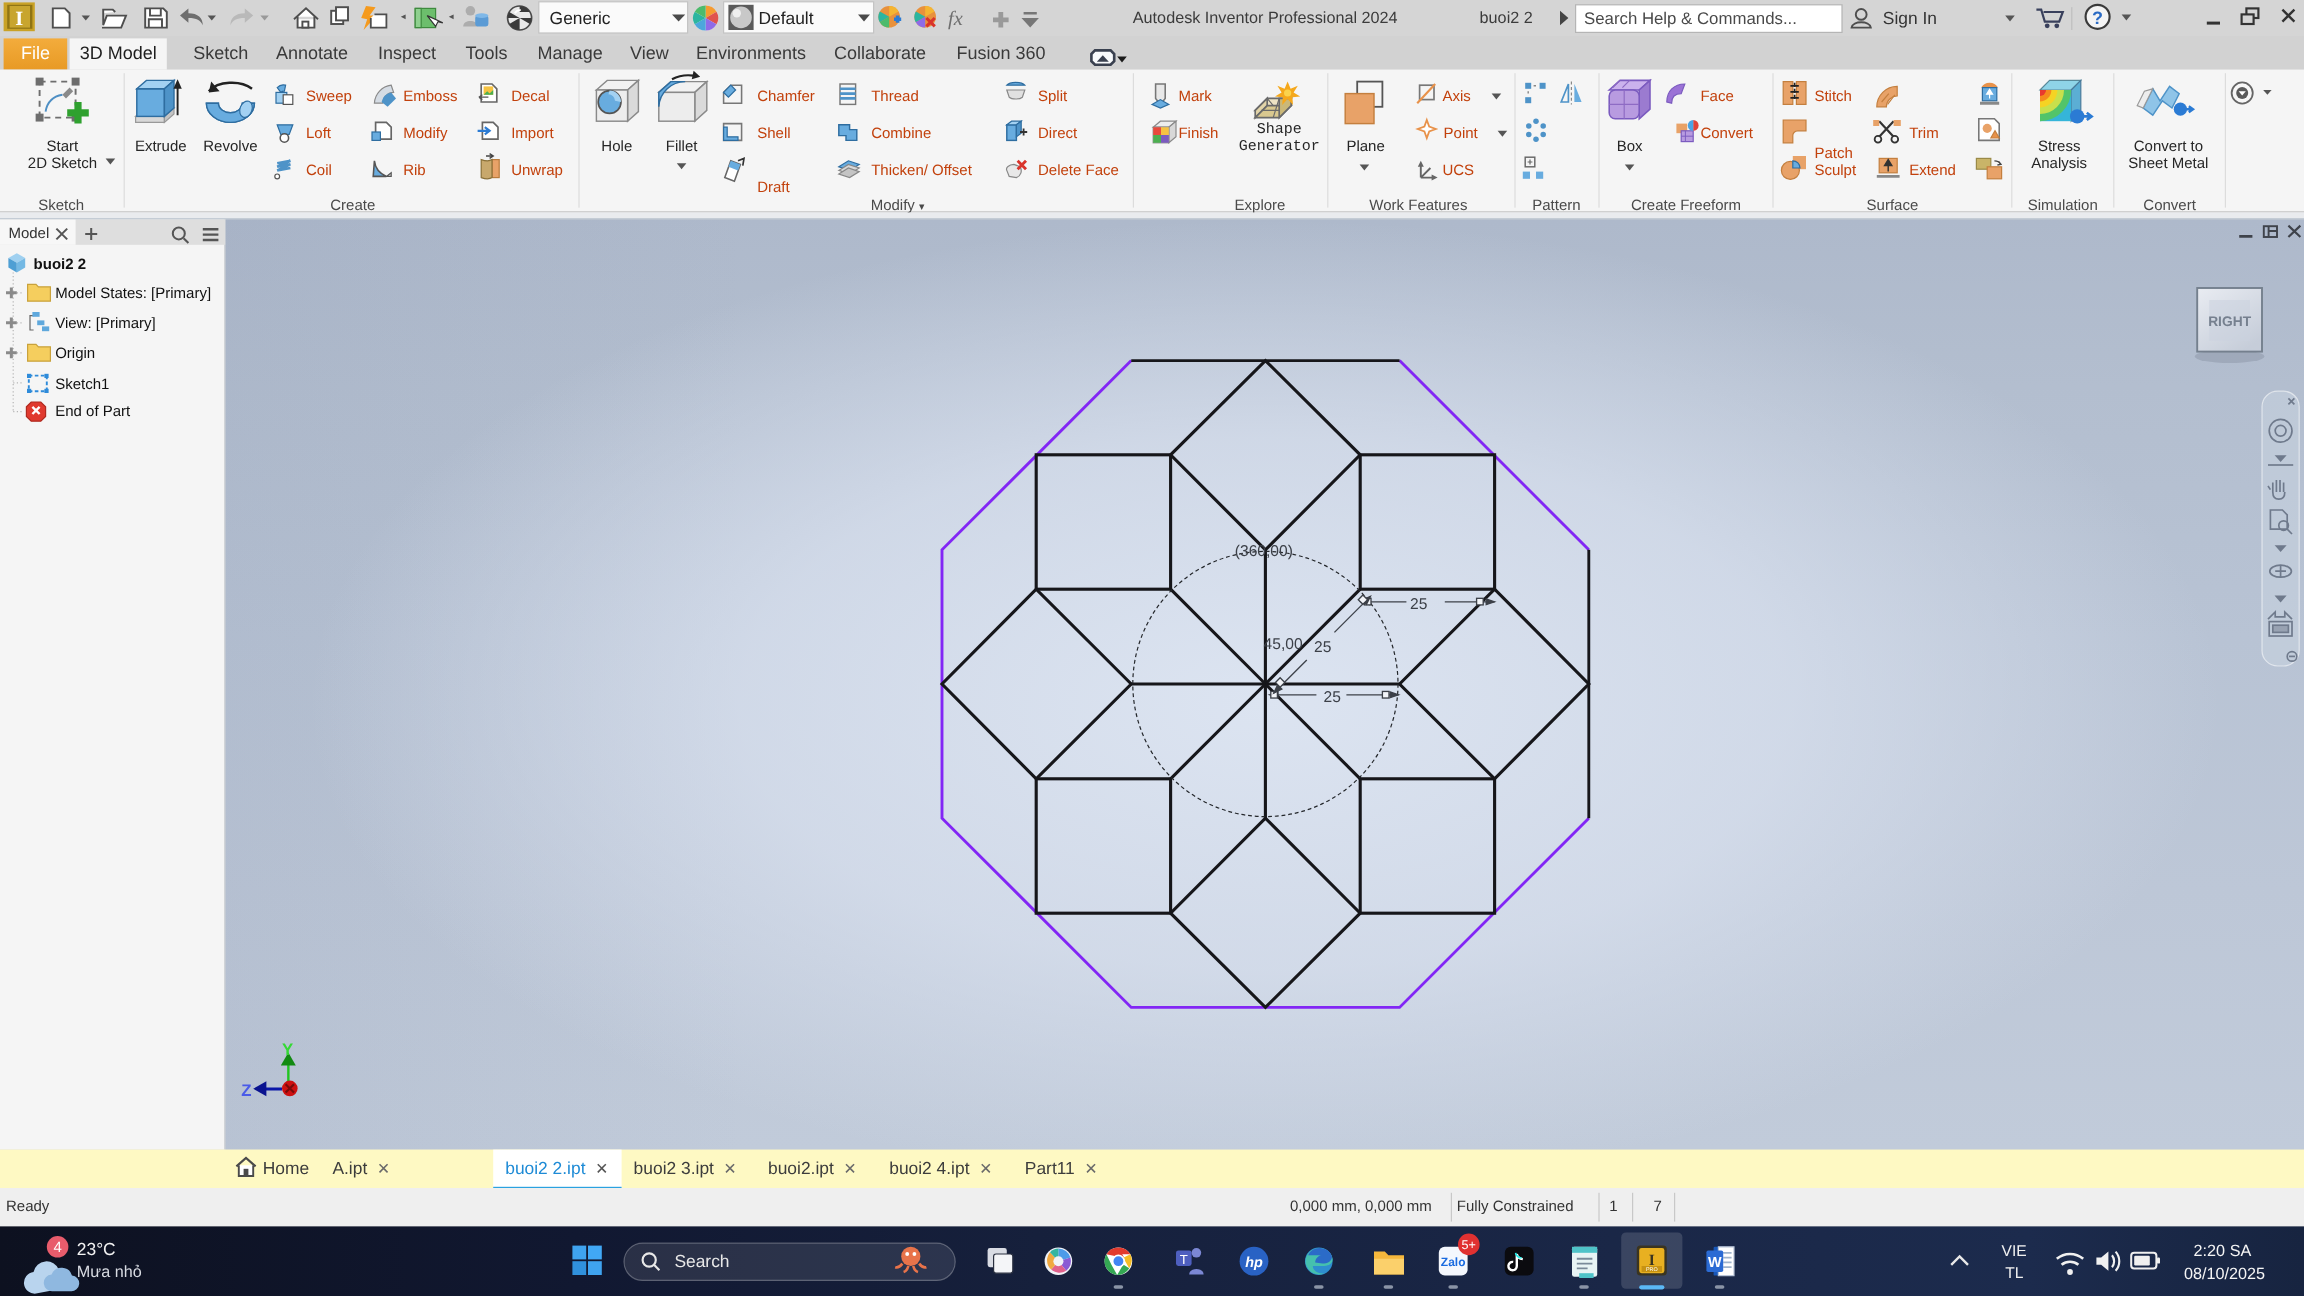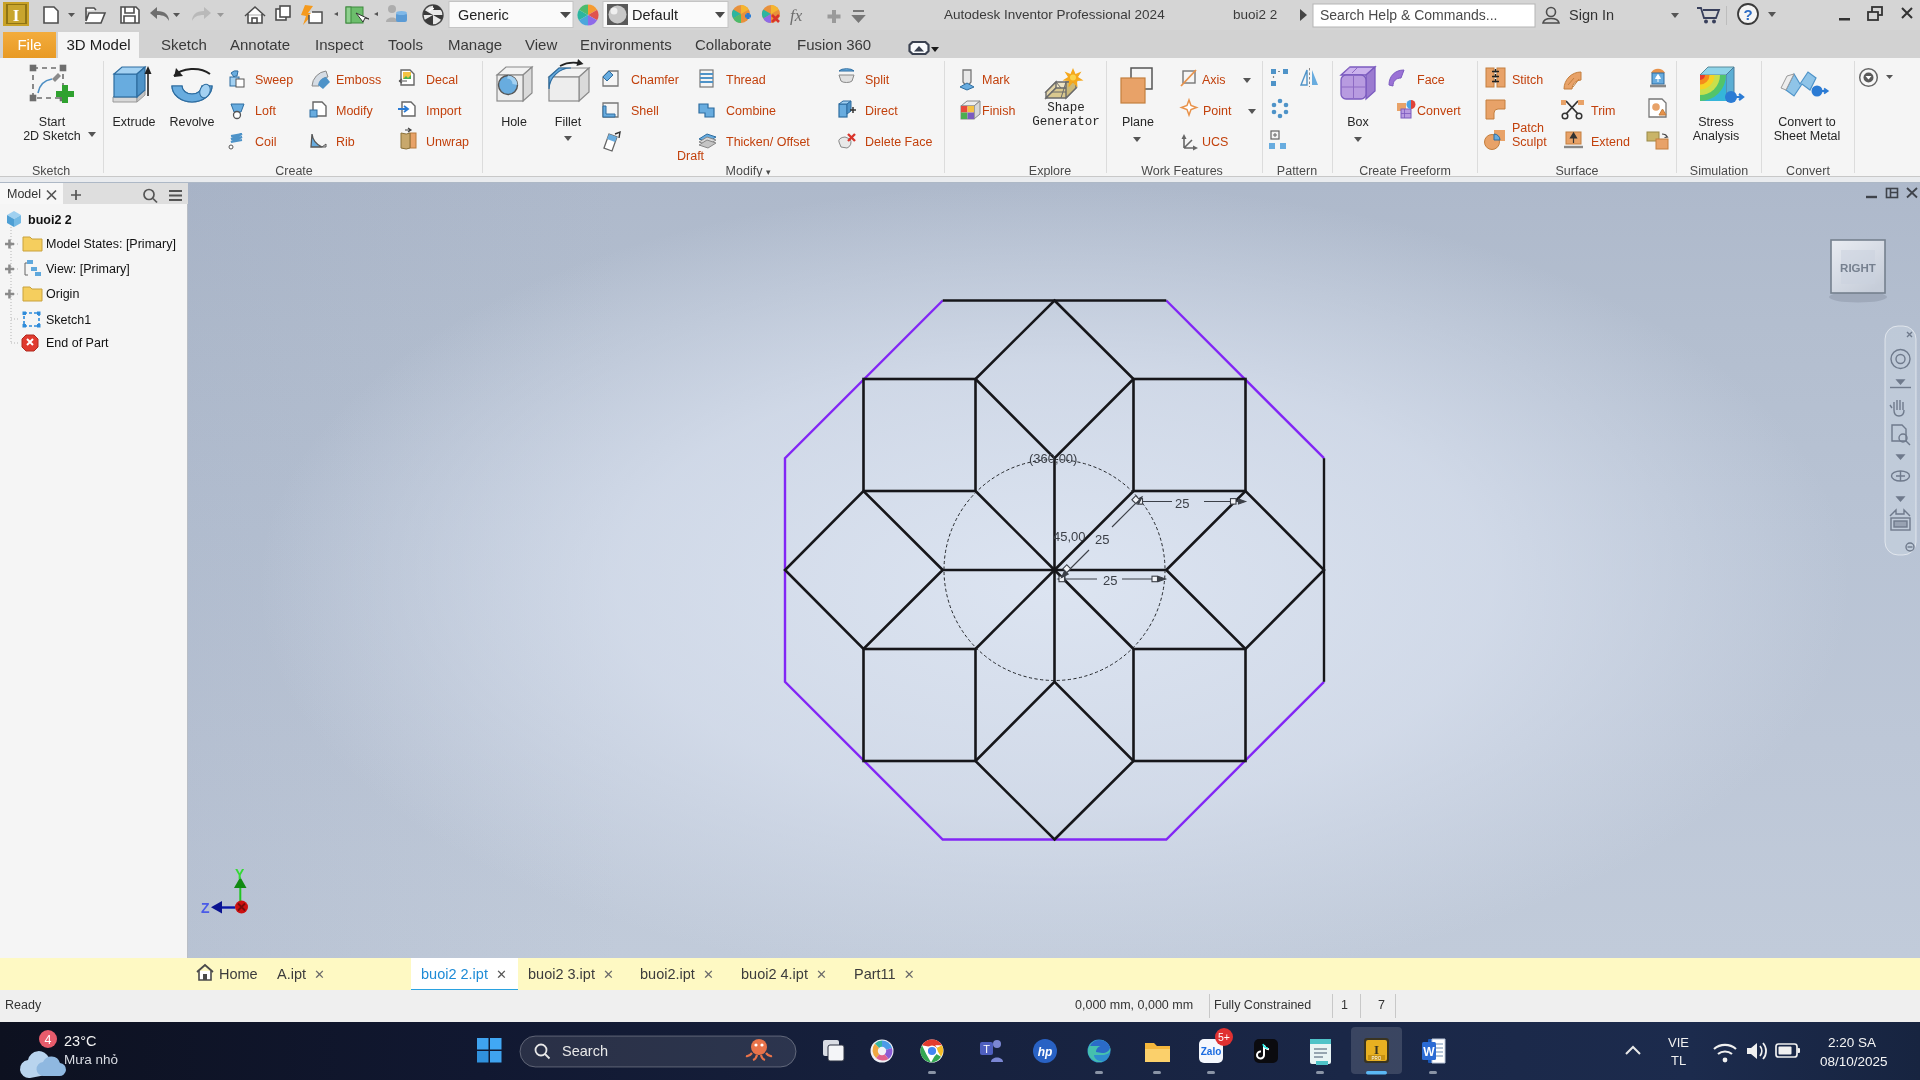--- a/index.html
+++ b/index.html
@@ -232,21 +232,21 @@
     <div class="slabel" style="left:255px;top:77px;">Coil</div>
     <div class="slabel" style="left:336px;top:15px;">Emboss</div>
     <div class="slabel" style="left:336px;top:46px;">Modify</div>
     <div class="slabel" style="left:336px;top:77px;">Rib</div>
     <div class="slabel" style="left:426px;top:15px;">Decal</div>
     <div class="slabel" style="left:426px;top:46px;">Import</div>
     <div class="slabel" style="left:426px;top:77px;">Unwrap</div>
 
     <div class="slabel" style="left:631px;top:15px;">Chamfer</div>
     <div class="slabel" style="left:631px;top:46px;">Shell</div>
-    <div class="slabel" style="left:631px;top:91px;margin-left:46px;">Draft</div>
+    <div class="slabel" style="left:631px;top:91px;">Draft</div>
     <div class="slabel" style="left:726px;top:15px;">Thread</div>
     <div class="slabel" style="left:726px;top:46px;">Combine</div>
     <div class="slabel" style="left:726px;top:77px;">Thicken/ Offset</div>
     <div class="slabel" style="left:865px;top:15px;">Split</div>
     <div class="slabel" style="left:865px;top:46px;">Direct</div>
     <div class="slabel" style="left:865px;top:77px;">Delete Face</div>
 
     <div class="slabel" style="left:982px;top:15px;">Mark</div>
     <div class="slabel" style="left:982px;top:46px;">Finish</div>
 

